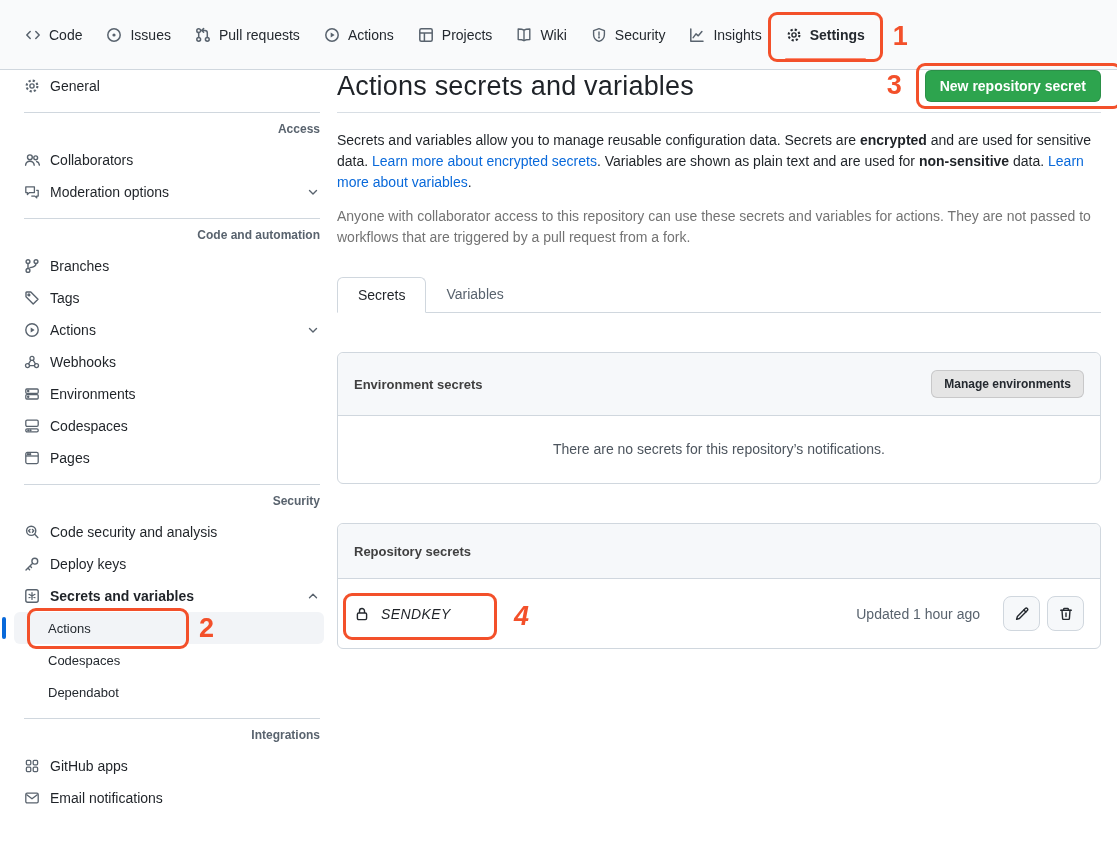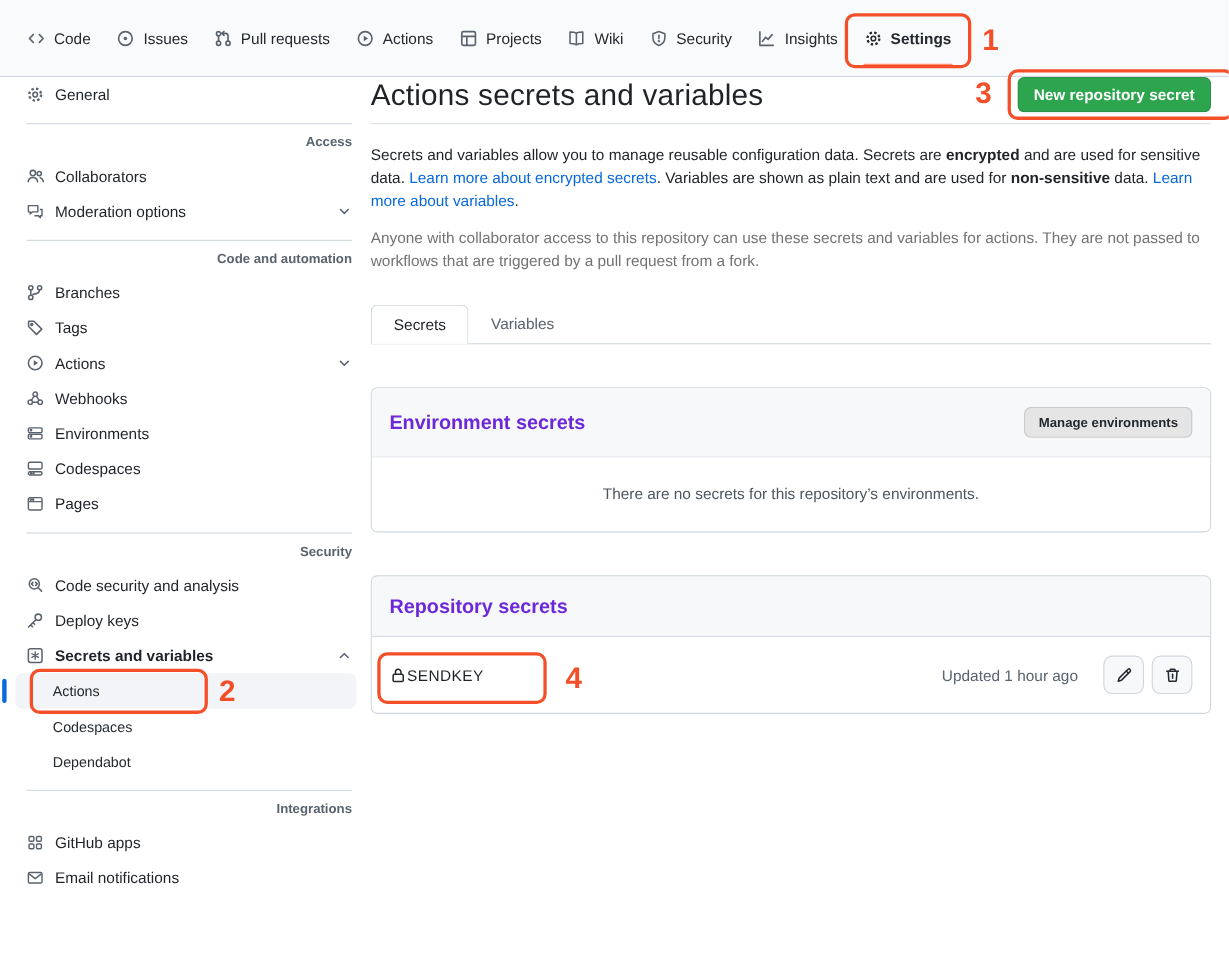--- a/index.html
+++ b/index.html
@@ -84,29 +84,29 @@
     color:#1f2328; background:#ffffff; border:1px solid #d0d7de; border-bottom:1px solid #ffffff;
     border-radius:6px 6px 0 0;
   }
 
   .panel { margin-top:39px; border:1px solid #d0d7de; border-radius:6px; background:#ffffff; }
   .panel-header {
     background:#f6f8fa; border-bottom:1px solid #d0d7de; border-radius:6px 6px 0 0;
     display:flex; align-items:center; justify-content:space-between; padding:0 16px; height:63px;
   }
   .panel-header.short { height:55px; }
-  .panel-title { font-size:18px; font-weight:700; color:#6d28d9; }
+  .panel-title { font-size:13px; font-weight:700; color:#404040; }
   .btn-secondary {
     background:#e5e5e5; color:#24292f; font-size:12px; font-weight:700; font-family:inherit;
     border:1px solid rgba(31,35,40,0.15); border-radius:6px; padding:6px 12px; cursor:pointer;
   }
   .empty-body { padding:25px 16px 26px; text-align:center; font-size:14px; color:#4d555e; }
 
   .secret-row { display:flex; align-items:center; padding:17px 16px; }
-  .secret-name { position:relative; display:flex; align-items:center; font-size:14px; color:#1f2328; letter-spacing:0.4px; }
+  .secret-name { position:relative; display:flex; align-items:center; gap:11px; font-size:14px; color:#1f2328; letter-spacing:0.4px;font-style:italic; }
   .secret-name .lock { color:#24292f; }
   .updated { margin-left:auto; font-size:14px; color:#59636e; margin-right:16px; }
   .icon-btn {
     width:37px; height:35px; display:flex; align-items:center; justify-content:center;
     background:#f6f8fa; border:1px solid #d0d7de; border-radius:8px; color:#24292f;
     cursor:pointer; margin-left:7px; padding:0;
   }
 </style>
 </head>
 <body>
@@ -418,21 +418,21 @@
   <div class="tabs">
     <div class="tab active">Secrets</div>
     <div class="tab">Variables</div>
   </div>
 
   <section class="panel">
     <div class="panel-header">
       <span class="panel-title">Environment secrets</span>
       <button class="btn-secondary">Manage environments</button>
     </div>
-    <div class="empty-body">There are no secrets for this repository’s environments.</div>
+    <div class="empty-body">There are no secrets for this repository’s notifications.</div>
   </section>
 
   <section class="panel">
     <div class="panel-header short">
       <span class="panel-title">Repository secrets</span>
     </div>
     <div class="secret-row">
       <div class="secret-name">
         <span class="lock">
             <svg width="16" height="16" viewBox="0 0 16 16" fill="none" stroke="currentColor" stroke-width="1.4" stroke-linejoin="round">

